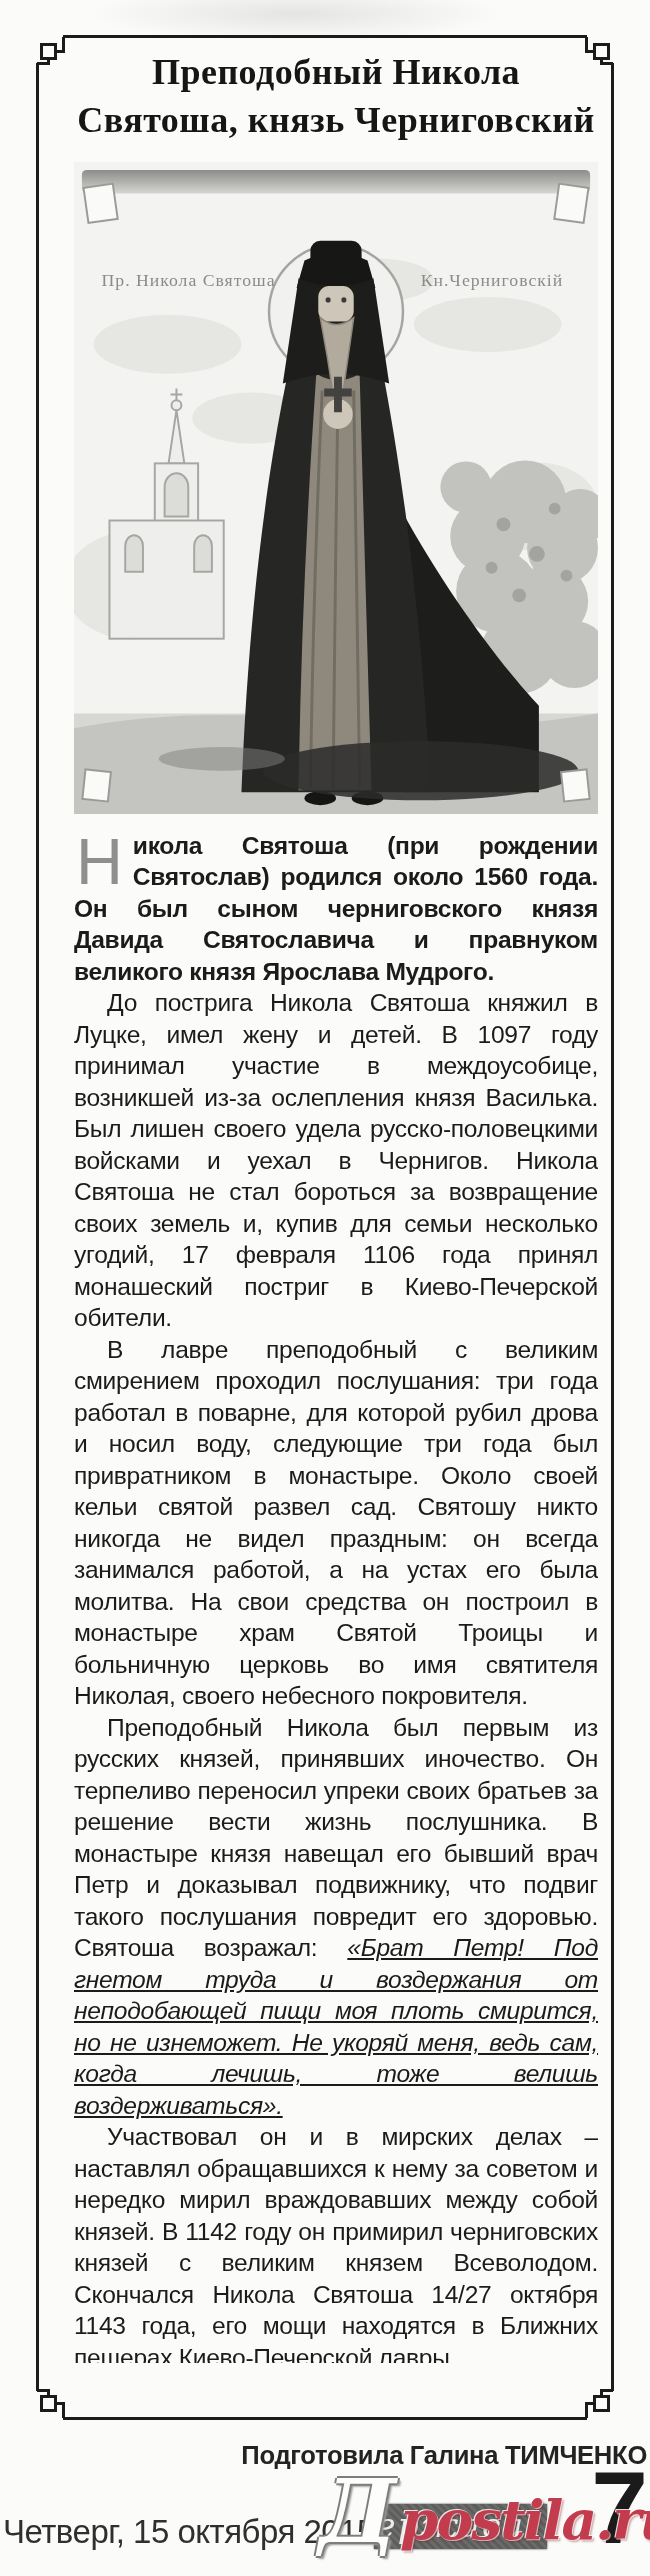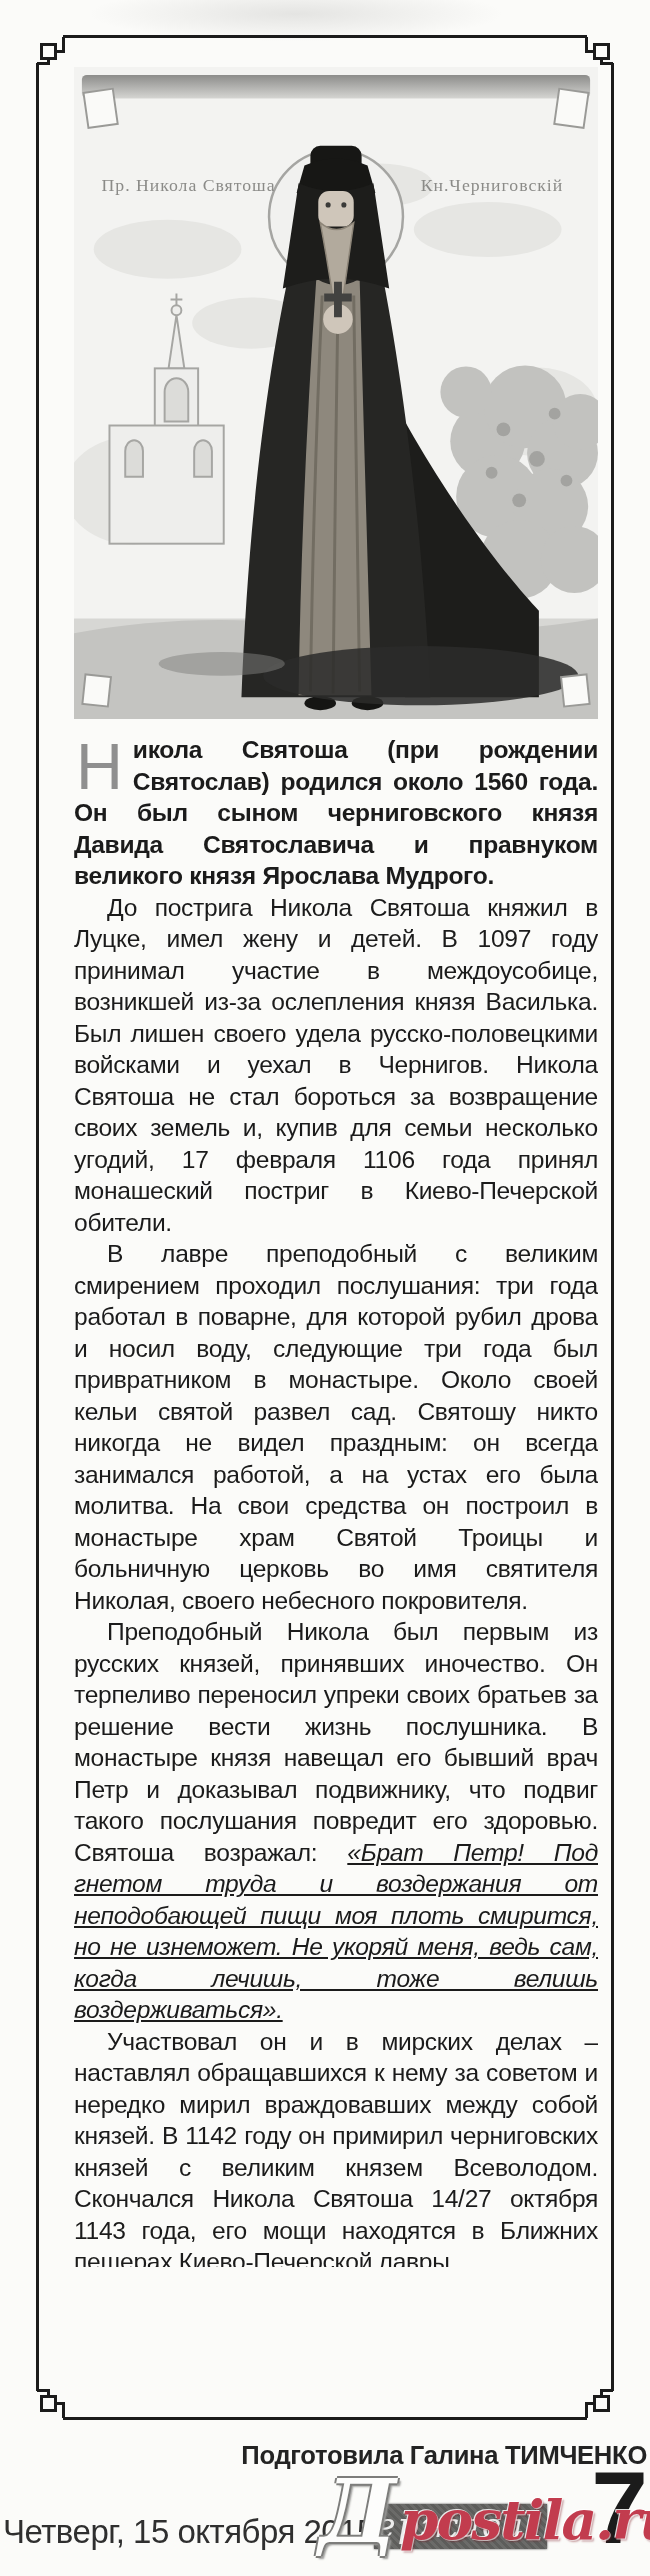--- a/index.html
+++ b/index.html
@@ -88,20 +88,24 @@
         <path d="M49 2433 V2427 H38"></path>
 
       <path d="M596 2455 V2440 H604"></path>
         <rect x="604" y="2433" width="14" height="14"></rect>
         <path d="M611 2433 V2427 H622"></path>
     </g>
   </svg>
 
   <div class="frame-content">
 
+    <h1 class="page-title">
+      <span>Преподобный Никола</span><br>
+      <span>Святоша, князь Черниговский</span>
+    </h1>
 
     <svg class="icon-plate" width="524" height="652" viewBox="0 0 532 662" role="img">
       <defs>
         <linearGradient id="barGrad" x1="0" y1="0" x2="0" y2="1">
           <stop offset="0" stop-color="#8c8c8a"></stop>
             <stop offset="1" stop-color="#d5d5d2"></stop>
         </linearGradient>
       </defs>
       <rect x="0" y="0" width="532" height="662" fill="#f3f3f1"></rect>
 

